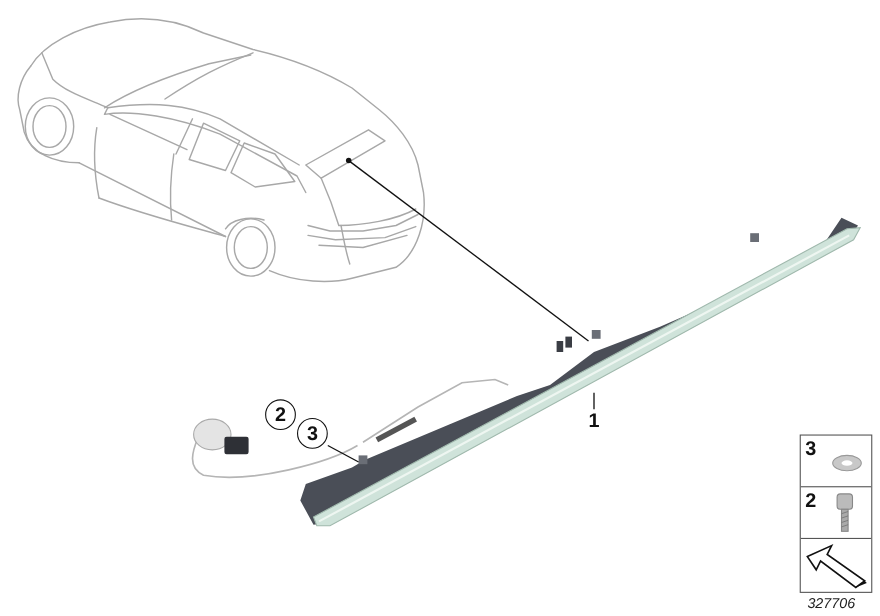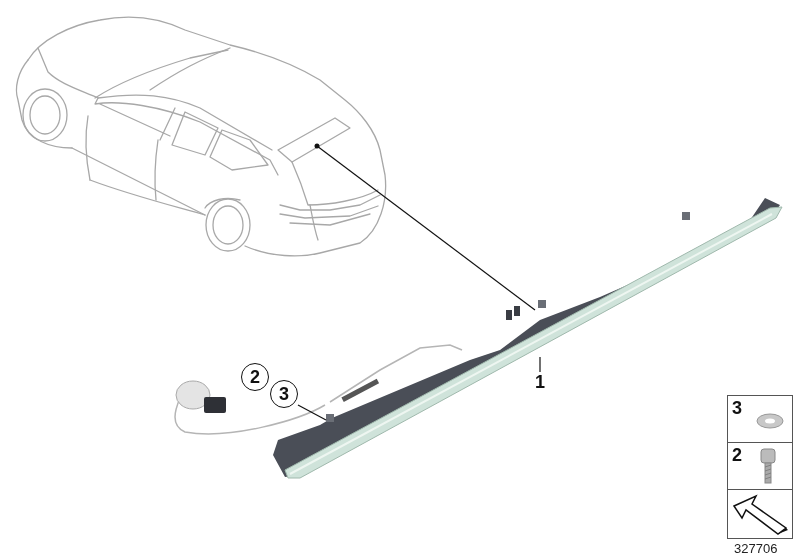--- a/index.html
+++ b/index.html
@@ -6,21 +6,21 @@
   #canvas{position:relative;width:800px;height:560px;overflow:hidden;background:#fff;font-family:"Liberation Sans",sans-serif;}
   svg{position:absolute;left:0;top:0;}
   .callout{position:absolute;width:26px;height:26px;border:1.6px solid #111;border-radius:50%;background:#fff;
     font-weight:bold;font-size:18px;line-height:26px;text-align:center;color:#111;box-sizing:content-box;}
   .plain-label{position:absolute;font-weight:bold;font-size:18px;color:#111;}
   .legend{position:absolute;left:727px;top:395px;width:64px;height:142px;border:1px solid #555;background:#fff;}
   .legend .cell{position:relative;border-bottom:1px solid #555;height:46px;}
   .legend .cell:last-child{border-bottom:none;height:48px;}
   .legend .num{position:absolute;left:4px;top:2px;font-weight:bold;font-size:18px;color:#111;}
   .legend svg{position:absolute;}
-  .diagram-id{position:absolute;left:734px;top:541px;font-size:13px;color:#222;}
+  .diagram-id{position:absolute;left:734px;top:541px;font-size:13px;color:#222;font-style:italic;}
 </style>
 </head>
 <body>
 
 <div id="canvas">
 
   <svg width="800" height="560" fill="none" stroke="#a8a8a8" stroke-width="1.3" stroke-linejoin="round" stroke-linecap="round">
 
     <path d="M28,60 C40,40 70,25 100,20 C130,14 160,18 185,30 L230,45 C260,52 290,62 320,80 L345,100 C360,112 375,130 380,150 L385,175 C388,200 380,230 360,243 L320,253 C300,258 270,257 245,246"></path>
     <path d="M28,60 C18,72 14,88 18,100 L22,120 C28,140 50,148 72,148"></path>

